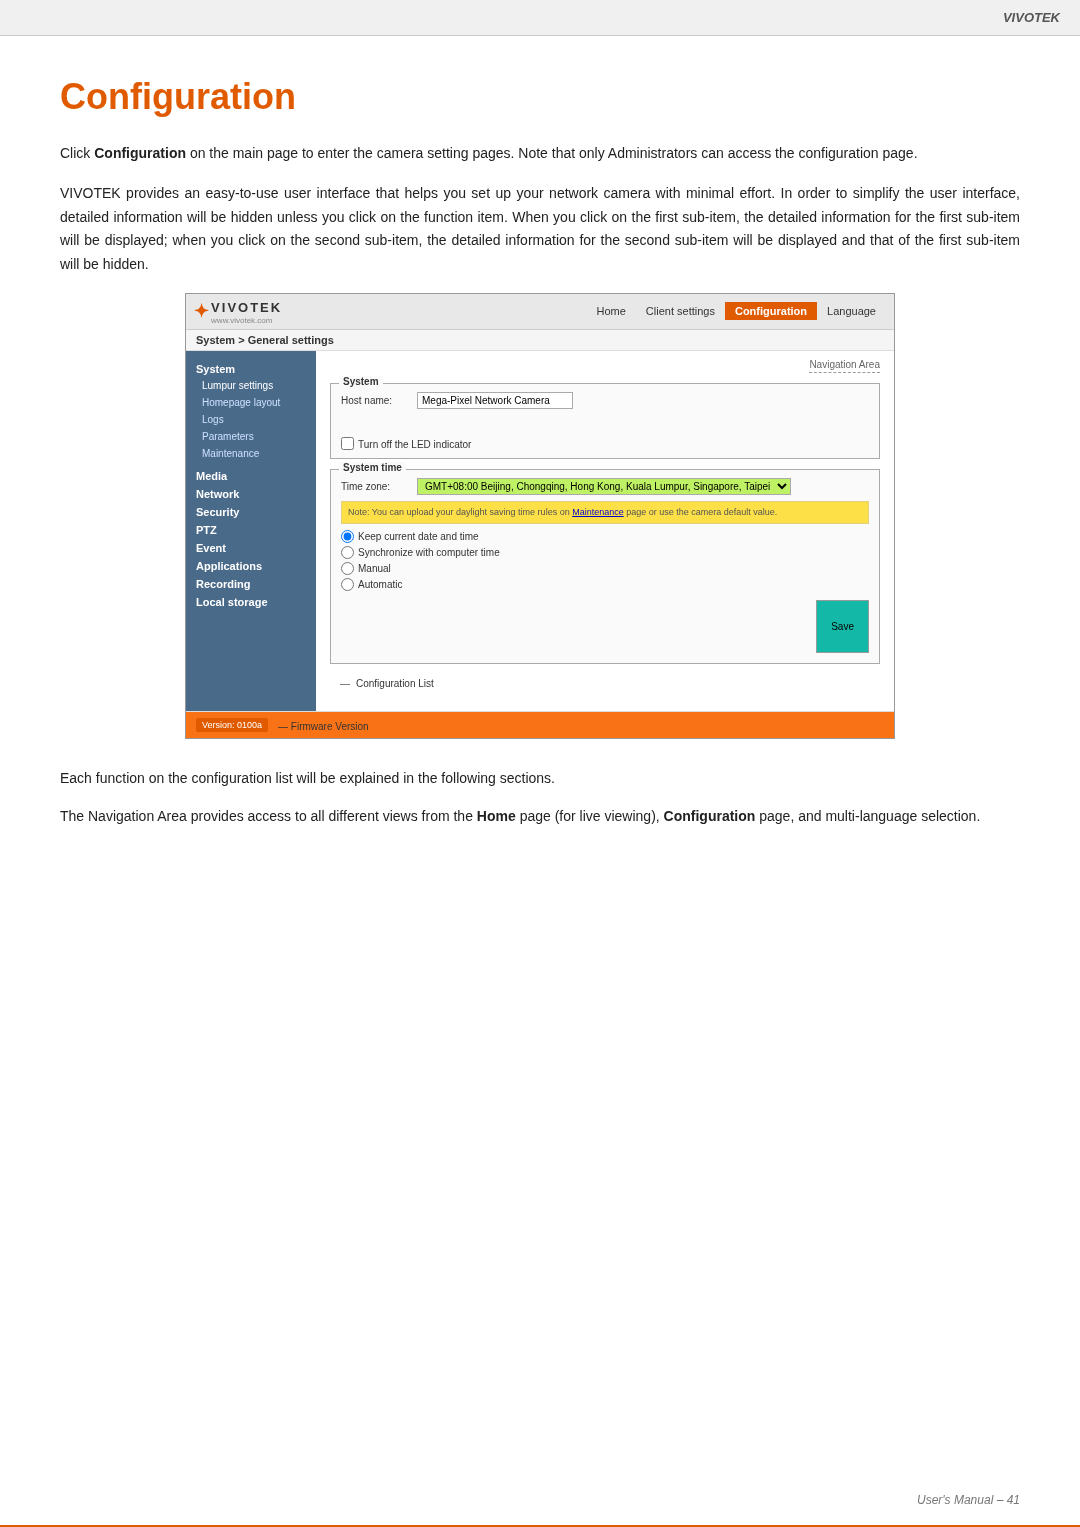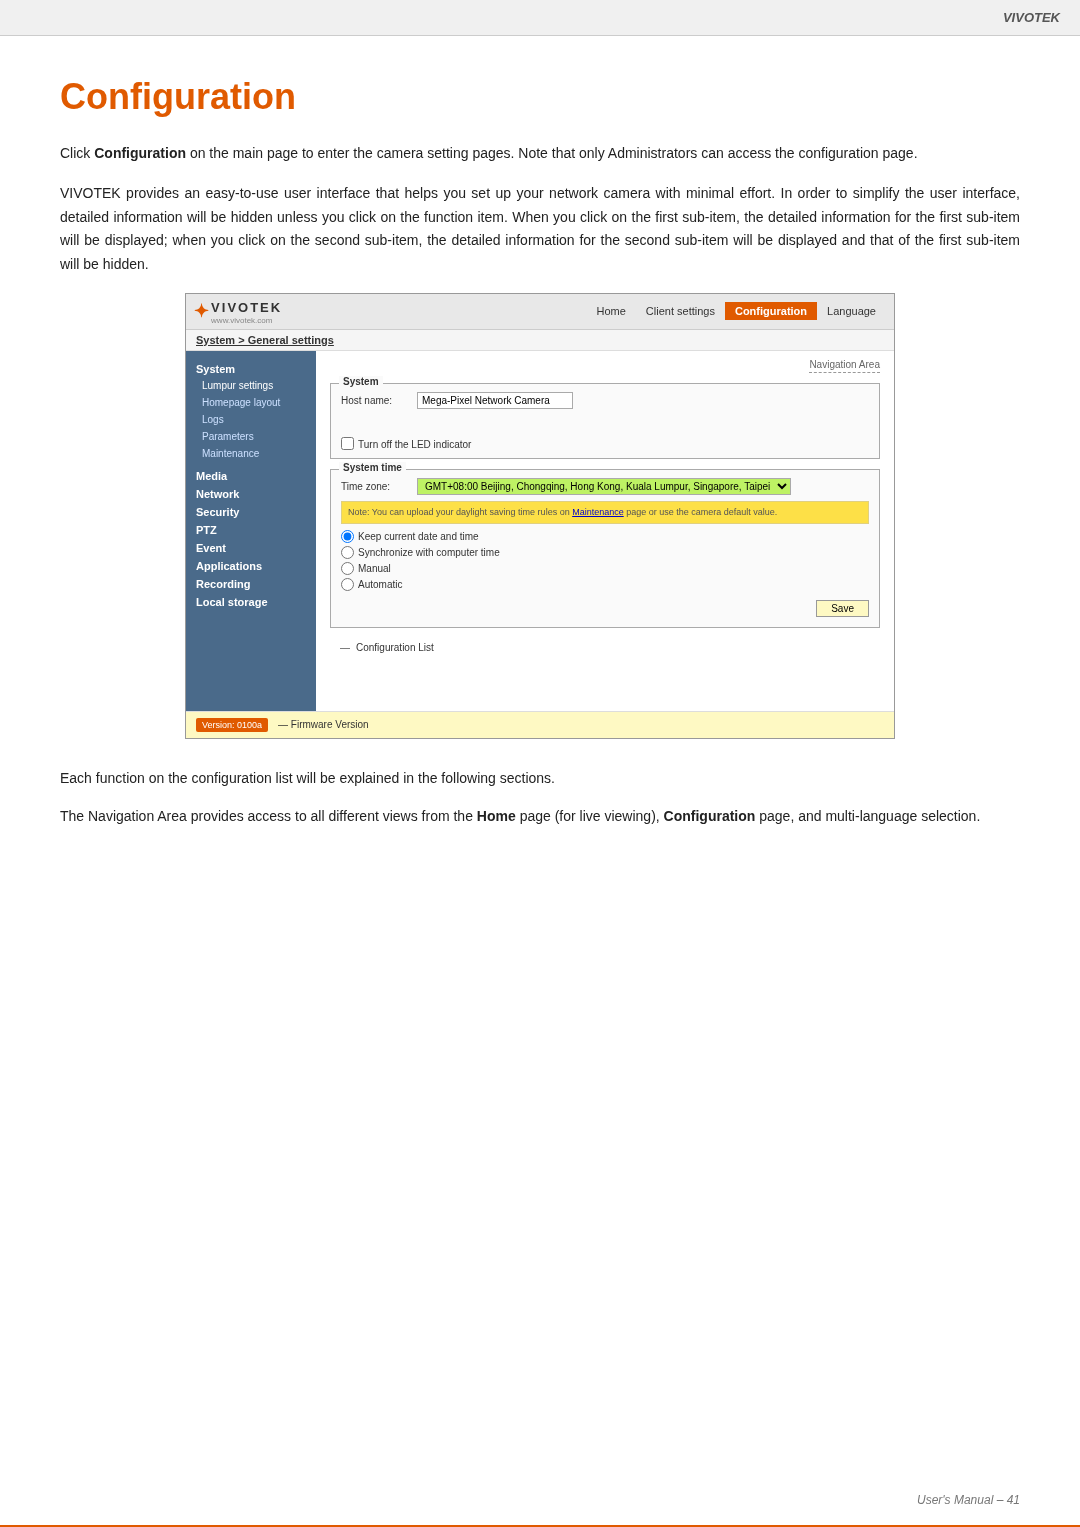--- a/index.html
+++ b/index.html
@@ -107,21 +107,20 @@
       font-weight: bold;
     }
     
     .iface-breadcrumb {
       background: #f5f5f5;
       padding: 4px 10px;
       font-size: 11px;
       border-bottom: 1px solid #ddd;
       font-weight: bold;
       color: #333;
-      text-decoration: underline;
     }
     
     .iface-body {
       display: flex;
       min-height: 360px;
     }
     
     .iface-sidebar {
       width: 130px;
       background: #4a6a8a;
@@ -233,47 +232,47 @@
       font-size: 10px;
       color: #333;
       margin-bottom: 3px;
     }
     .iface-save-row {
       display: flex;
       justify-content: flex-end;
       padding: 6px 0 2px 0;
     }
     .iface-save-btn {
-      background: #fef9c3;
+      background: #14b8a6;
       border: 1px solid #999;
-      padding: 2px 14px;
+      padding: 20px 14px;
       font-size: 10px;
       cursor: pointer;
     }
     
     .iface-config-list-label {
       font-size: 10px;
       color: #333;
       padding: 4px 10px;
       display: flex;
       align-items: center;
       gap: 6px;
     }
     .iface-config-list-label::before {
       content: '—';
       color: #555;
     }
     
     .iface-footer {
       display: flex;
-      align-items: center;
+      align-items: flex-end;
       gap: 10px;
       padding: 6px 10px;
       border-top: 1px solid #ddd;
-      background: #fef9c3;
+      background: #f97316;
     }
     .iface-version-badge {
       background: #e05a00;
       color: #fff;
       font-size: 9px;
       padding: 2px 6px;
       border-radius: 2px;
     }
     .iface-firmware-label {
       font-size: 10px;

